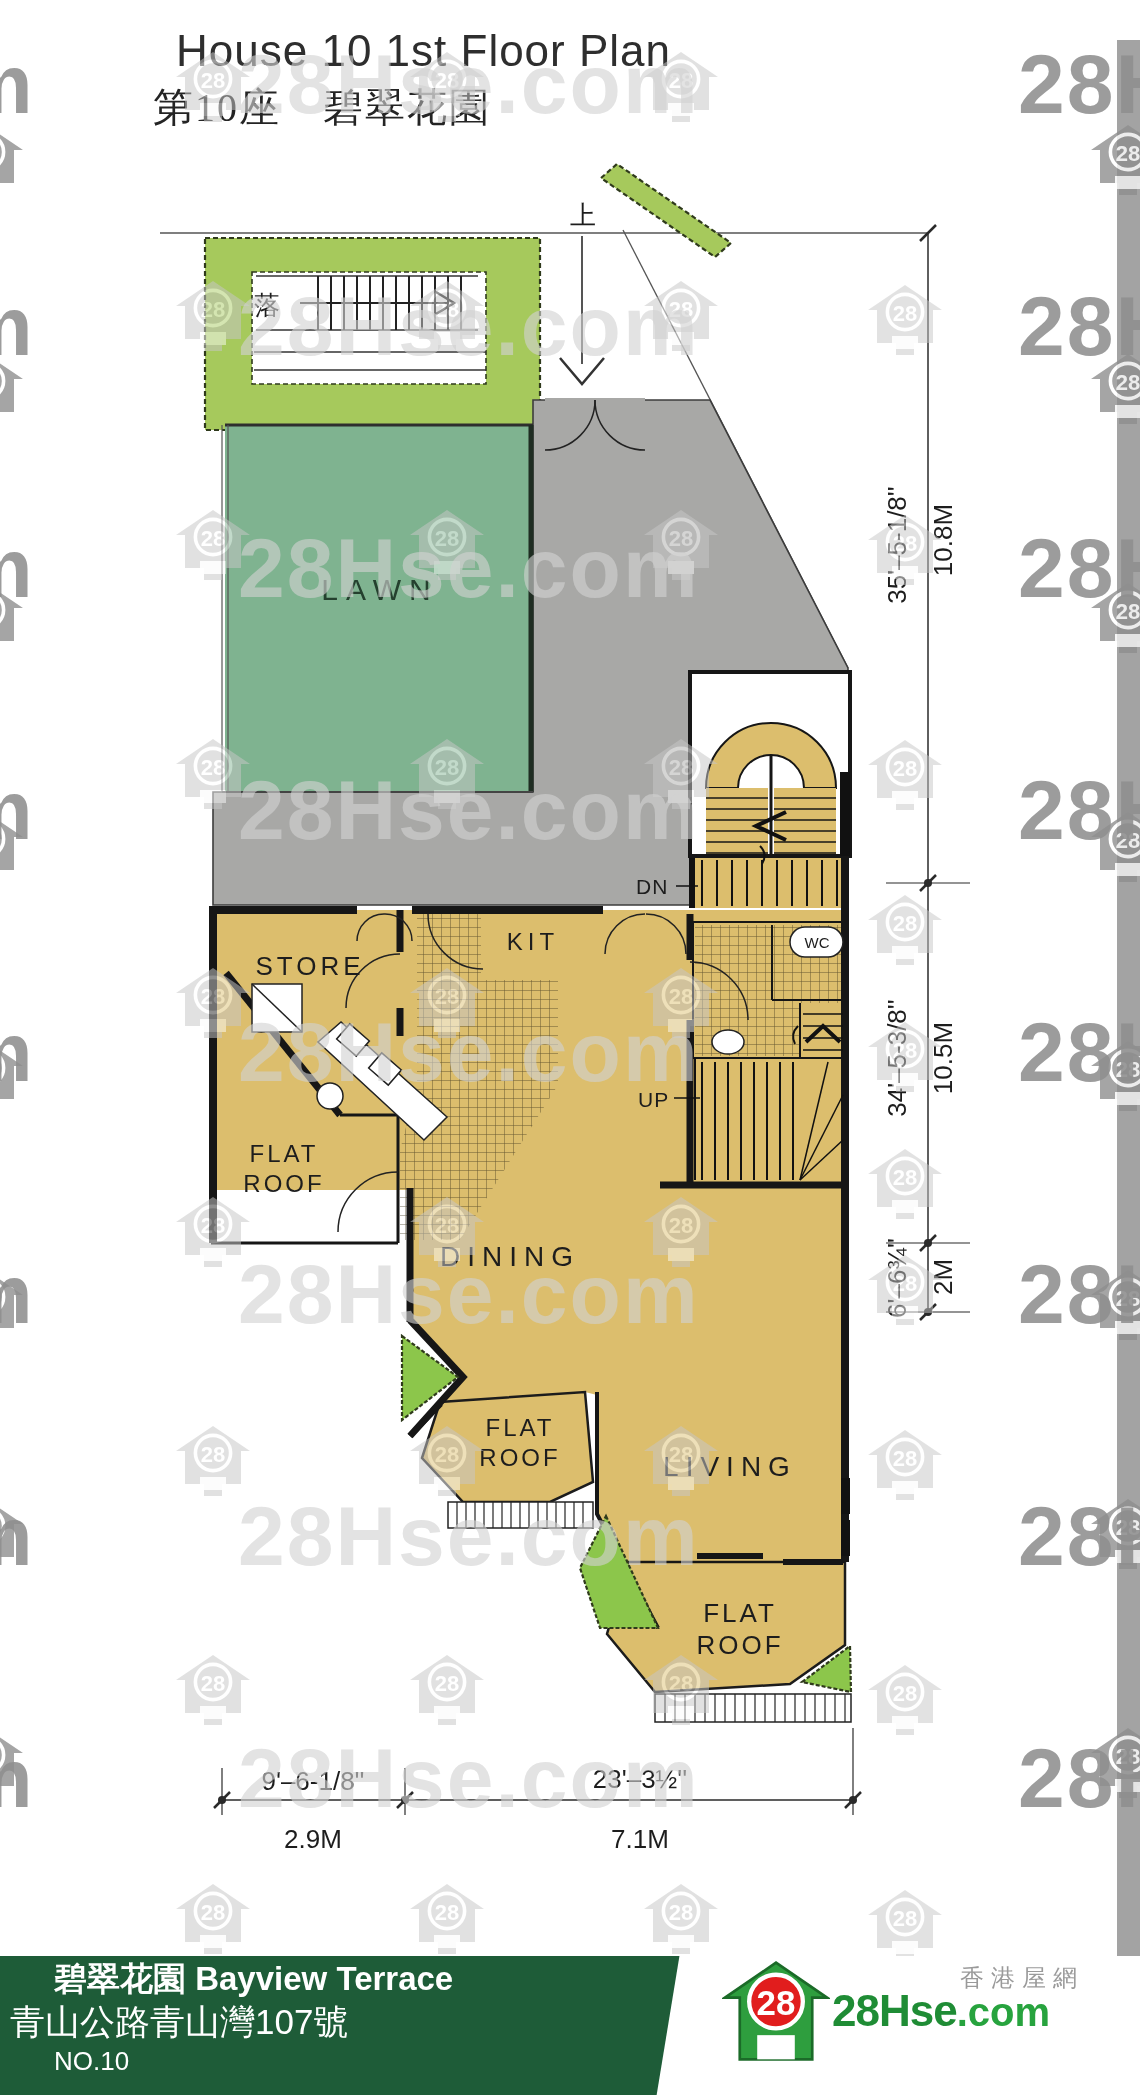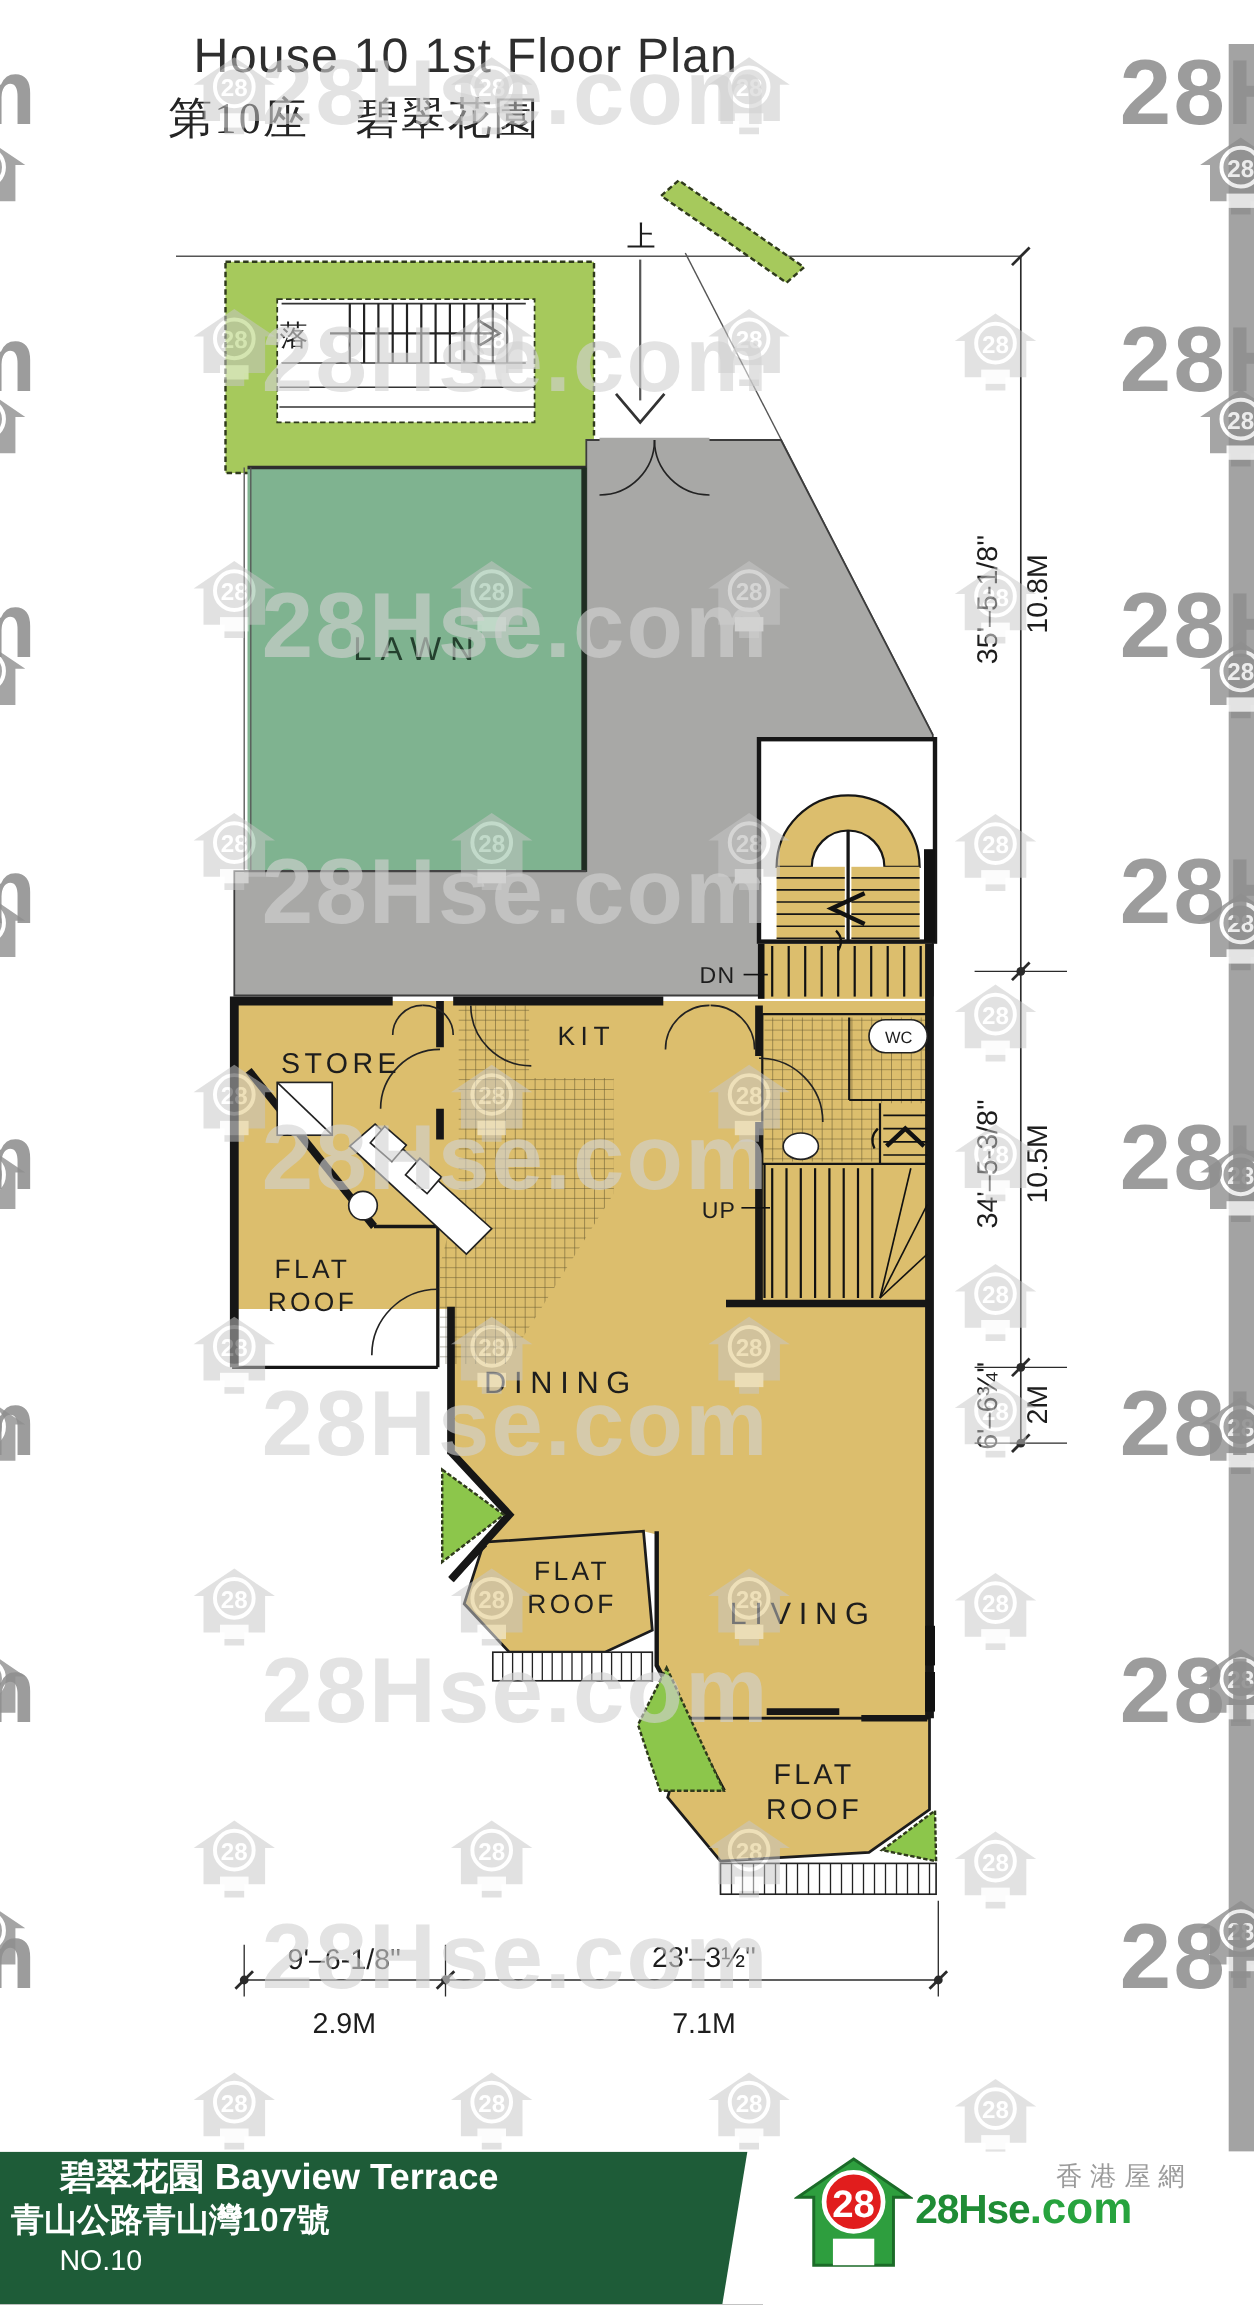--- a/index.html
+++ b/index.html
@@ -19,26 +19,26 @@
   .wm-text{position:absolute;font-weight:bold;font-size:84px;letter-spacing:2px;white-space:nowrap;
            font-family:"Liberation Sans",sans-serif;}
   .wm-center{color:#d2d2d2;opacity:0.62;}
   .wm-frag{color:#8f8f8f;opacity:0.88;}
   
   #footer{position:absolute;left:0;top:1956px;width:1140px;height:139px;background:#ffffff;z-index:10;}
   #footer-green{position:absolute;left:0;top:0;width:1140px;height:139px;background:#1e5c38;
                 clip-path:polygon(0 0,59.6% 0,57.6% 100%,0 100%);}
   #footer-text{position:absolute;left:10px;top:2px;color:#ffffff;line-height:1.28;}
   .ft-l1{font-size:33px;font-weight:bold;margin-left:44px;}
-  .ft-l2{font-size:30px;font-weight:bold;}
+  .ft-l2{font-size:35px;font-weight:normal;}
   .ft-l3{font-size:26px;font-weight:normal;margin-left:44px;}
   #footer-logo{position:absolute;left:714px;top:2px;width:420px;height:135px;}
   #logo-house{position:absolute;left:8px;top:2px;}
   #logo-text{position:absolute;left:118px;top:28px;font-weight:bold;white-space:nowrap;}
-  #logo-main{font-size:37px;color:#1f8c35;letter-spacing:-1px;}
+  #logo-main{font-size:44px;color:#1f8c35;letter-spacing:-1px;}
   #logo-suffix{font-size:40px;color:#27a33e;}
   #logo-tagline{position:absolute;left:246px;top:4px;font-size:24px;color:#9a9a9a;letter-spacing:7px;}
 </style>
 </head>
 <body>
 
 <div id="stage">
 
   <div id="right-strip"></div>
 

